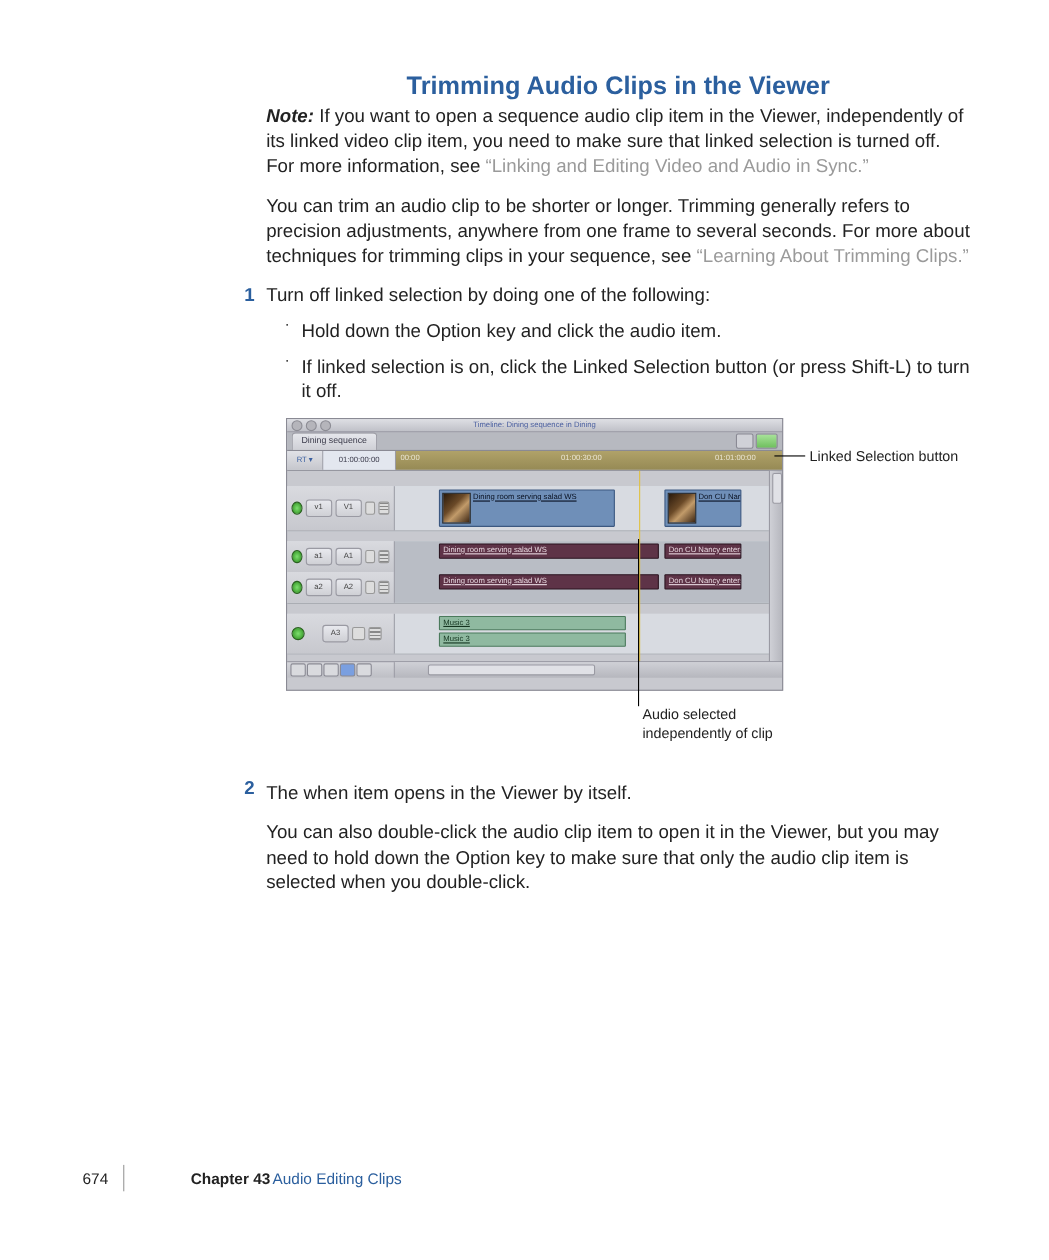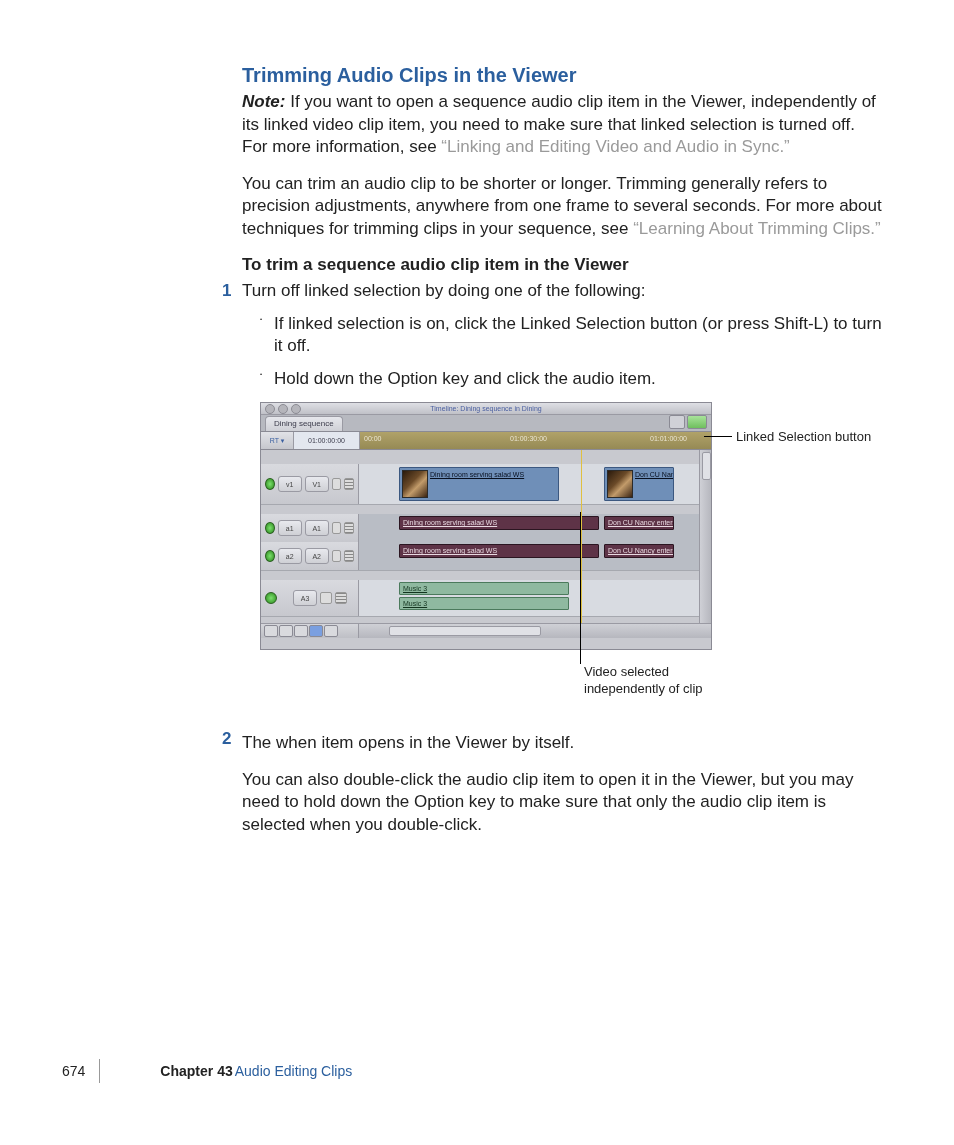--- a/index.html
+++ b/index.html
@@ -15,23 +15,24 @@
     line-height: 1.32;
   }
   .content {
     position: absolute;
     left: 242px;
     top: 62px;
     width: 640px;
   }
   h2.section-title {
     color: #2b5f9e;
-    font-size: 20px;
+    font-size: 23px;
     font-weight: 700;
     margin: 0 0 3px 0;
+    text-align: center;
   }
   p { margin: 0 0 14px 0; }
   .gray-link { color: #9a9a9a; }
   .note-label { font-style: italic; font-weight: 700; }
   .bold { font-weight: 700; }
   .step-row {
     position: relative;
     margin: 0 0 10px 0;
   }
   .step-num {
@@ -91,21 +92,21 @@
   .tw-dots {
     position: absolute; left: 4px; top: 1px;
     display: flex; gap: 3px;
   }
   .tw-dot { width: 8px; height: 8px; border-radius: 50%; background: #b5b5bb; border:1px solid #8c8c94; }
   .tw-tabrow {
     height: 16px;
     background: #b7b9c0;
     border-bottom: 1px solid #8a8a94;
     display: flex;
-    align-items: flex-end;
+    align-items: center;
   }
   .tw-tab {
     background: linear-gradient(#e6e7ec, #cfd0d6);
     border: 1px solid #9a9aa3;
     border-bottom: none;
     border-radius: 4px 4px 0 0;
     font-size: 8px;
     padding: 2px 8px;
     margin-left: 4px;
     color: #3a3a4a;
@@ -246,21 +247,21 @@
   .callout-line {
     position:absolute; background:#000; height:1px;
   }
   .callout-vline {
     position:absolute; background:#000; width:1px;
   }
 
   
   .footer {
     position:absolute;
-    left:62px;
+    left:75px;
     bottom:62px;
     width:800px;
     font-size:14px;
     display:flex;
     align-items:center;
   }
   .footer .pagenum { color:#222; font-weight:400; padding-right:14px; }
   .footer .vline { width:1px; height:24px; background:#999; margin-right:60px; }
   .footer .chapter { font-weight:700; color:#222; margin-right:2px; }
   .footer .chtitle { color:#2b5f9e; }
@@ -272,30 +273,29 @@
   <h2 class="section-title">Trimming Audio Clips in the Viewer</h2>
 
   <p>
     <span class="note-label">Note:  </span><span>If you want to open a sequence audio clip item in the Viewer, independently of its linked video clip item, you need to make sure that linked selection is turned off. For more information, see </span><span class="gray-link">“Linking and Editing Video and Audio in Sync.”</span>
   </p>
 
   <p>
     <span>You can trim an audio clip to be shorter or longer. Trimming generally refers to precision adjustments, anywhere from one frame to several seconds. For more about techniques for trimming clips in your sequence, see </span><span class="gray-link">“Learning About Trimming Clips.”</span>
   </p>
 
-  <p class="bold" style="margin-bottom:4px;">To trim a sequence audio clip item in the Viewer</p>
 
   <div class="step-row">
     <span class="step-num">1</span>
     <span>Turn off linked selection by doing one of the following:</span>
   </div>
 
   <ul class="bullets">
+    <li>Hold down the Option key and click the audio item.</li>
     <li>If linked selection is on, click the Linked Selection button (or press Shift-L) to turn it off.</li>
-    <li>Hold down the Option key and click the audio item.</li>
   </ul>
 
   <div class="fig-wrap">
     <div class="timeline-window">
       <div class="tw-titlebar">
         <div class="tw-dots">
           <div class="tw-dot"></div>
           <div class="tw-dot"></div>
           <div class="tw-dot"></div>
         </div>
@@ -397,21 +397,21 @@
           <div class="tw-bottom-scroll"></div>
         </div>
       </div>
     </div>
 
     <div class="callout-line" style="top:34px; left:444px; width:28px;"></div>
     <div class="callout" style="top:26px; left:476px;">Linked Selection button</div>
 
     <div class="callout-vline" style="top:110px; left:320px; height:152px;"></div>
     <div class="callout" style="top:262px; left:324px; line-height:1.3;">
-      <span>Video selected</span><br>
+      <span>Audio selected</span><br>
       <span>independently of clip</span>
     </div>
   </div>
 
   <div class="step-row" style="margin-top:6px;">
     <span class="step-num">2</span>
   </div>
   <p style="margin-top:10px;">The when item opens in the Viewer by itself.</p>
   <p>You can also double-click the audio clip item to open it in the Viewer, but you may need to hold down the Option key to make sure that only the audio clip item is selected when you double-click.</p>
 </div>

